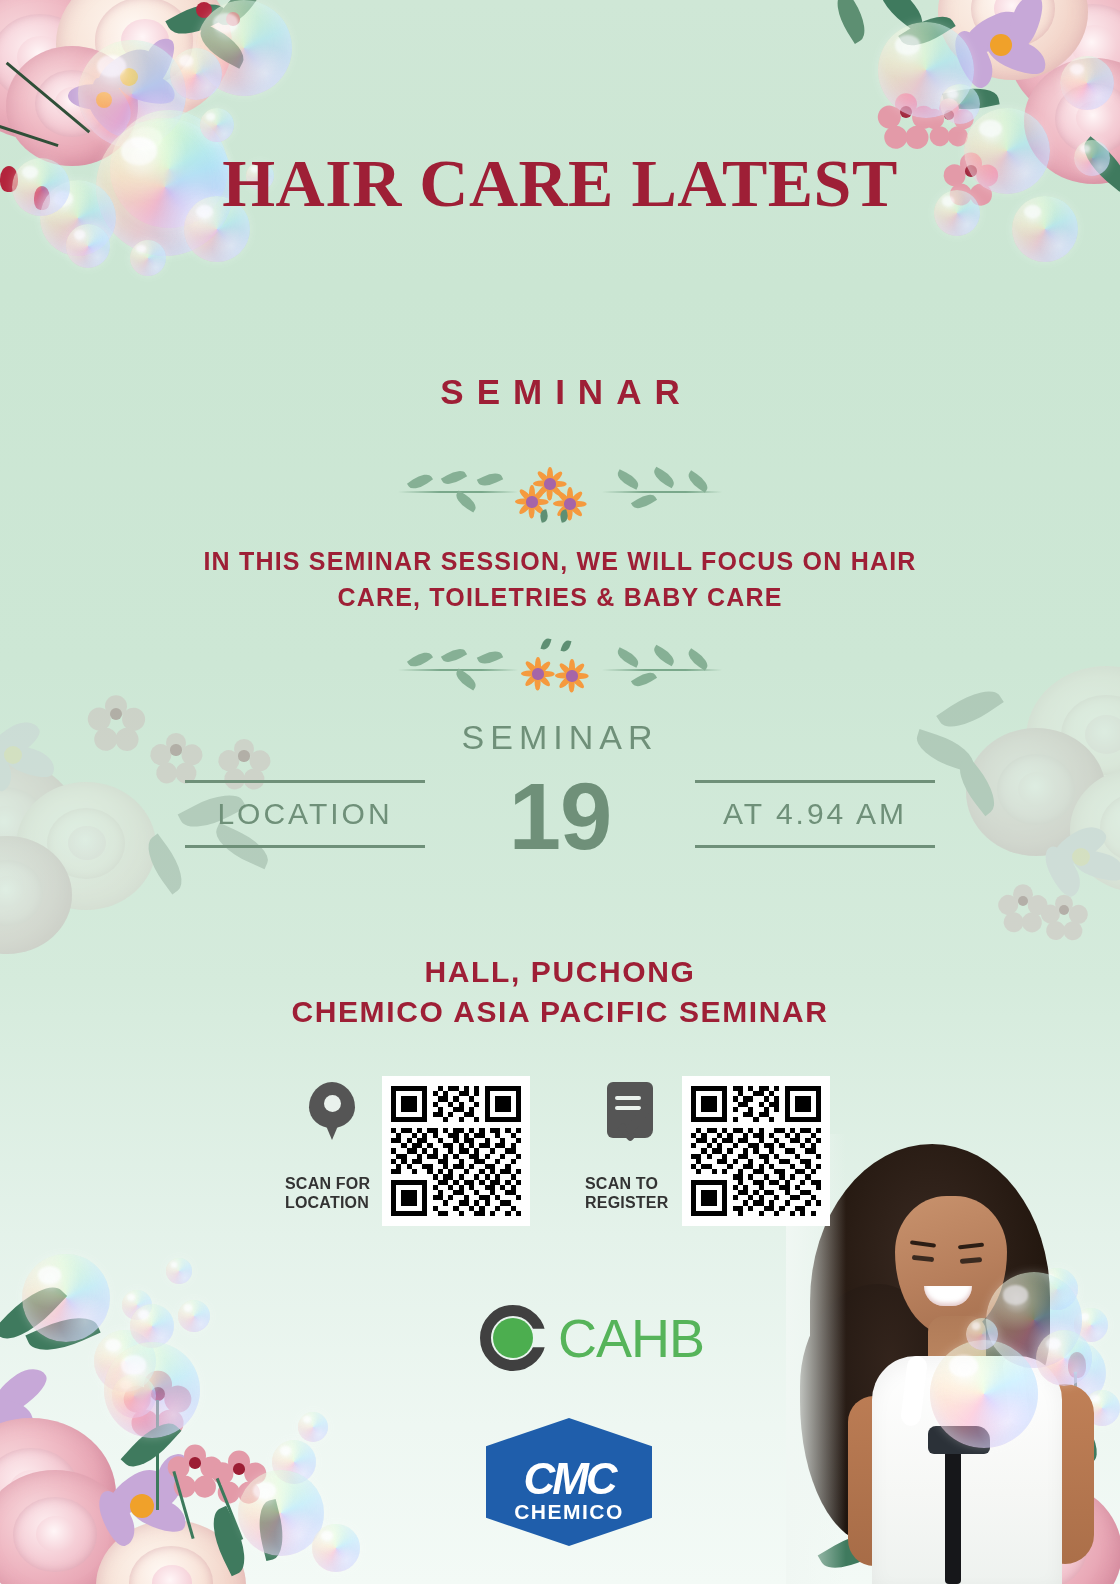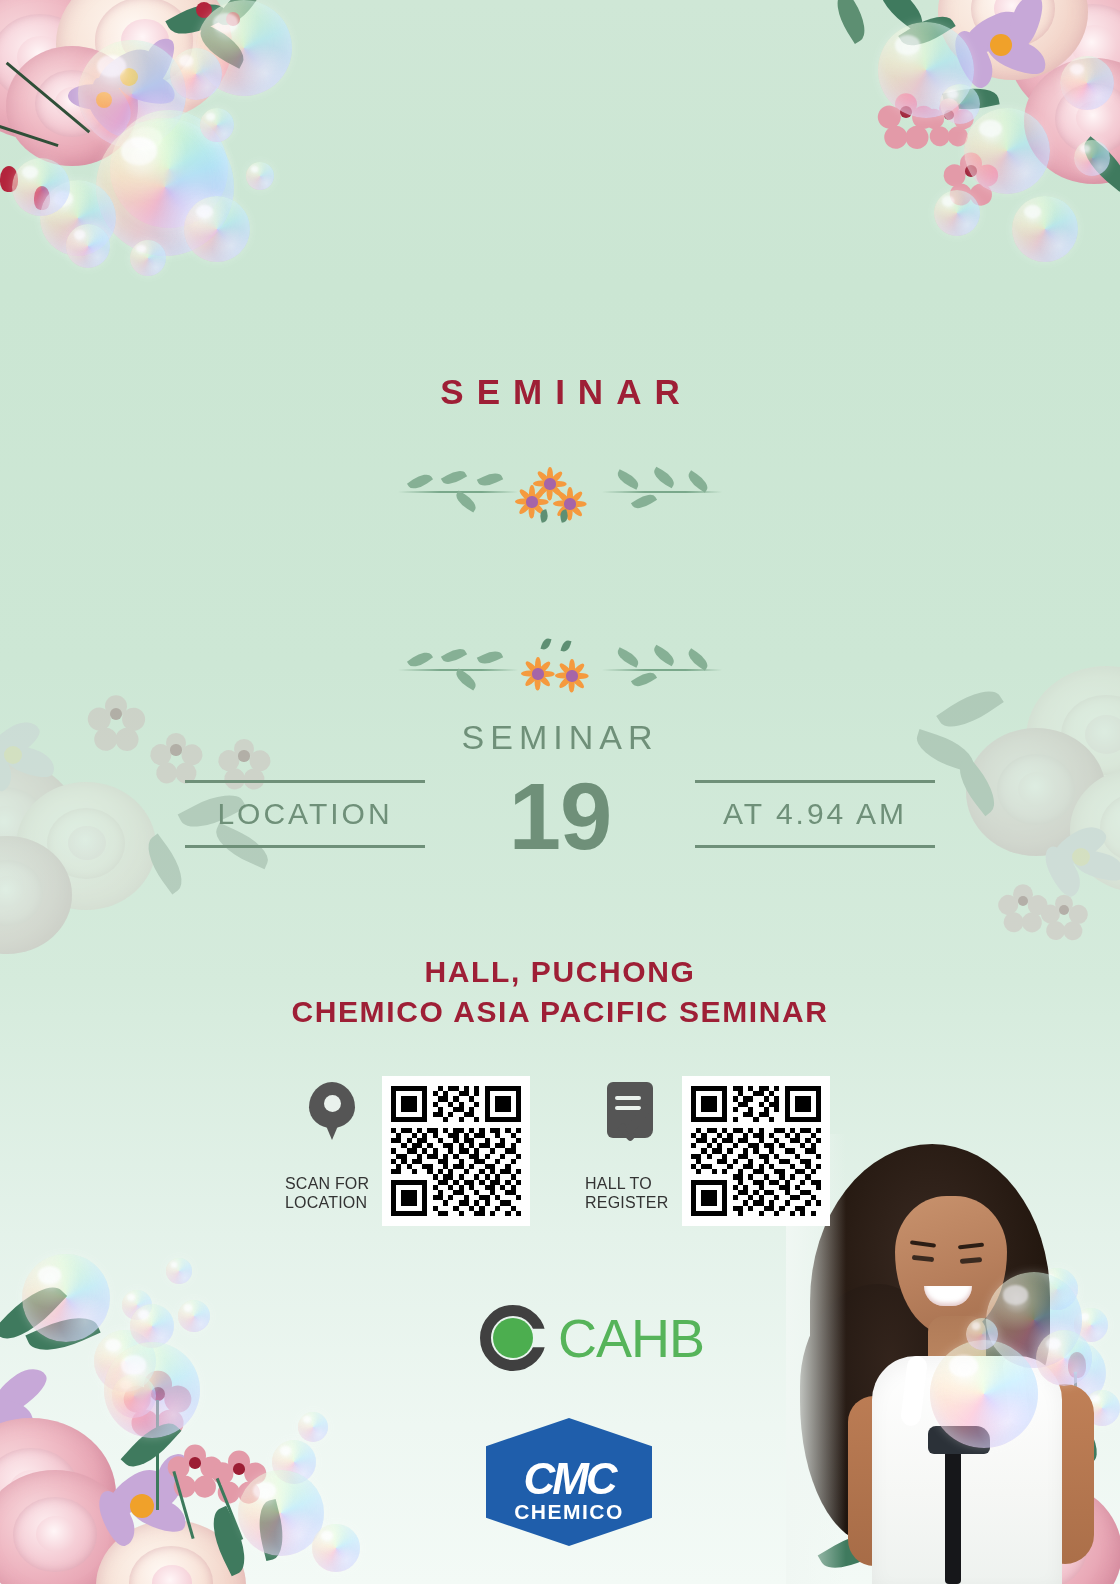--- a/index.html
+++ b/index.html
@@ -218,21 +218,21 @@
   
   .qrzone{ position:absolute; left:0; right:0; top:1076px; height:170px; }
   .qrgroup{ position:absolute; display:flex; align-items:flex-start; gap:12px; }
   .qrgroup.g1{ left:285px; }
   .qrgroup.g2{ left:585px; }
 
   .qrleft{ width:85px; position:relative; height:150px; }
   .qricon{ position:absolute; left:10px; top:4px; width:54px; height:62px; }
   .qrlabel{
     position:absolute; left:0; bottom:14px; width:95px;
-    color:#333; font-weight:400; font-size:16px; line-height:1.15;
+    color:#333; font-weight:700; font-size:16px; line-height:1.15;
     letter-spacing:.2px;
   }
 
   .qrbox{
     width:148px; height:150px; background:#fff;
     padding:9px; display:block;
   }
   .qrimg{ width:100%; height:100%; display:block; image-rendering:pixelated; }
 
   
@@ -625,20 +625,21 @@
     <div class="w-fade"></div>
   </div>
   <div class="bubble" style="position:absolute; left:986px; top:1272px; width:96px; height:96px;"></div>
   <div class="bubble" style="position:absolute; left:930px; top:1340px; width:108px; height:108px;"></div>
   <div class="bubble" style="position:absolute; left:1036px; top:1330px; width:56px; height:56px;"></div>
   <div class="bubble" style="position:absolute; left:966px; top:1318px; width:32px; height:32px;"></div>
 
   <div class="content">
 
     <h1 class="title">
+      <span class="l2">HAIR CARE LATEST</span>
     </h1>
 
     <div class="seminar">SEMINAR</div>
 
     <div class="divider" style="top:462px;">
       <div class="stem l"></div>
       <div class="stem r"></div>
       <div class="dleaf" style="left:18px; top:14px; transform:rotate(-34deg);"></div>
       <div class="dleaf" style="left:52px; top:10px; transform:rotate(-30deg);"></div>
       <div class="dleaf" style="left:88px; top:12px; transform:rotate(-26deg);"></div>
@@ -677,20 +678,24 @@
         <i style="transform:rotate(180deg)"></i>
           <i style="transform:rotate(225deg)"></i>
           <i style="transform:rotate(270deg)"></i>
           <i style="transform:rotate(315deg)"></i>
           <b></b>
       </div>
       <div class="dleaf" style="left:148px; top:50px; width:12px; height:8px; transform:rotate(74deg); background:#5e8f73;"></div>
       <div class="dleaf" style="left:168px; top:50px; width:12px; height:8px; transform:rotate(74deg); background:#5e8f73;"></div>
     </div>
 
+    <div class="blurb">
+      <span>IN THIS SEMINAR SESSION, WE WILL FOCUS ON  HAIR</span>
+      <span>CARE, TOILETRIES &amp; BABY CARE</span>
+    </div>
 
     <div class="divider" style="top:640px;">
       <div class="stem l"></div>
       <div class="stem r"></div>
       <div class="dleaf" style="left:18px; top:14px; transform:rotate(-34deg);"></div>
       <div class="dleaf" style="left:52px; top:10px; transform:rotate(-30deg);"></div>
       <div class="dleaf" style="left:88px; top:12px; transform:rotate(-26deg);"></div>
       <div class="dleaf" style="left:64px; top:34px; transform:rotate(32deg);"></div>
       <div class="dleaf" style="left:226px; top:12px; transform:rotate(26deg);"></div>
       <div class="dleaf" style="left:262px; top:10px; transform:rotate(30deg);"></div>
@@ -931,21 +936,21 @@
           <div class="qricon">
             <div class="docpaper"></div>
             <div class="docline a"></div>
             <div class="docline b"></div>
             <div class="check">
               <div class="cstroke c1"></div>
               <div class="cstroke c2"></div>
             </div>
           </div>
           <div class="qrlabel">
-            <div>HALL TO</div>
+            <div>SCAN TO</div>
             <div>REGISTER</div>
           </div>
         </div>
         <div class="qrbox">
           <svg class="qrimg" viewBox="0 0 25 25" shape-rendering="crispEdges">
             <rect width="25" height="25" fill="#fff"></rect>
             <g fill="#000">
               <rect x="0" y="0" width="7" height="1"></rect>
                 <rect x="0" y="0" width="1" height="7"></rect>
                 <rect x="6" y="0" width="1" height="7"></rect>

